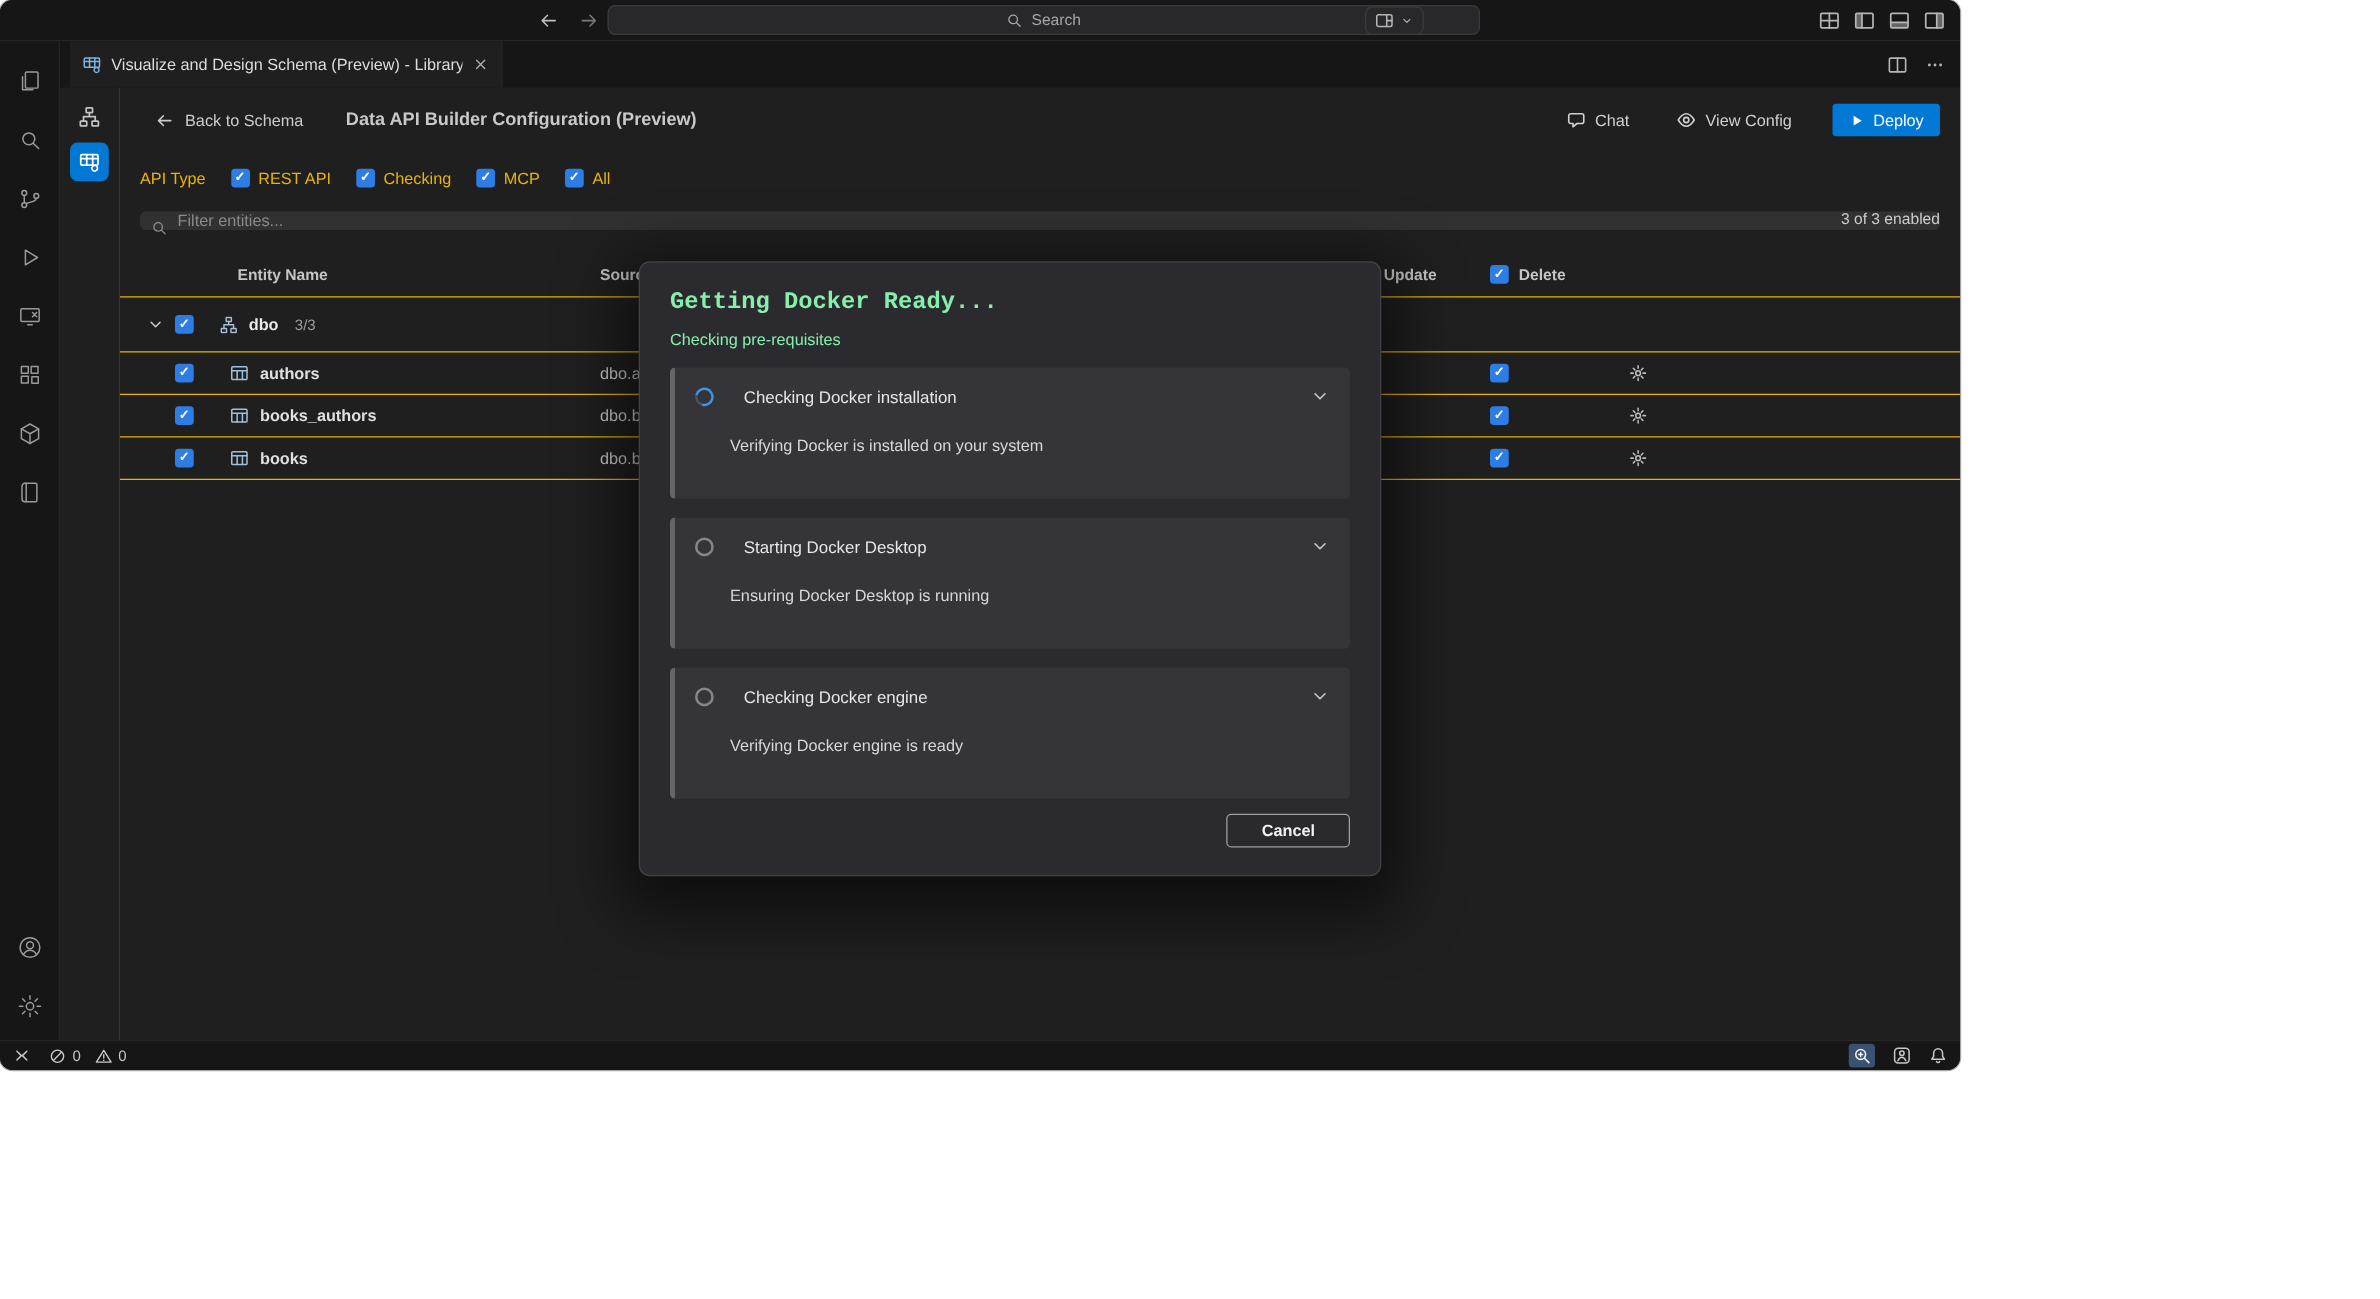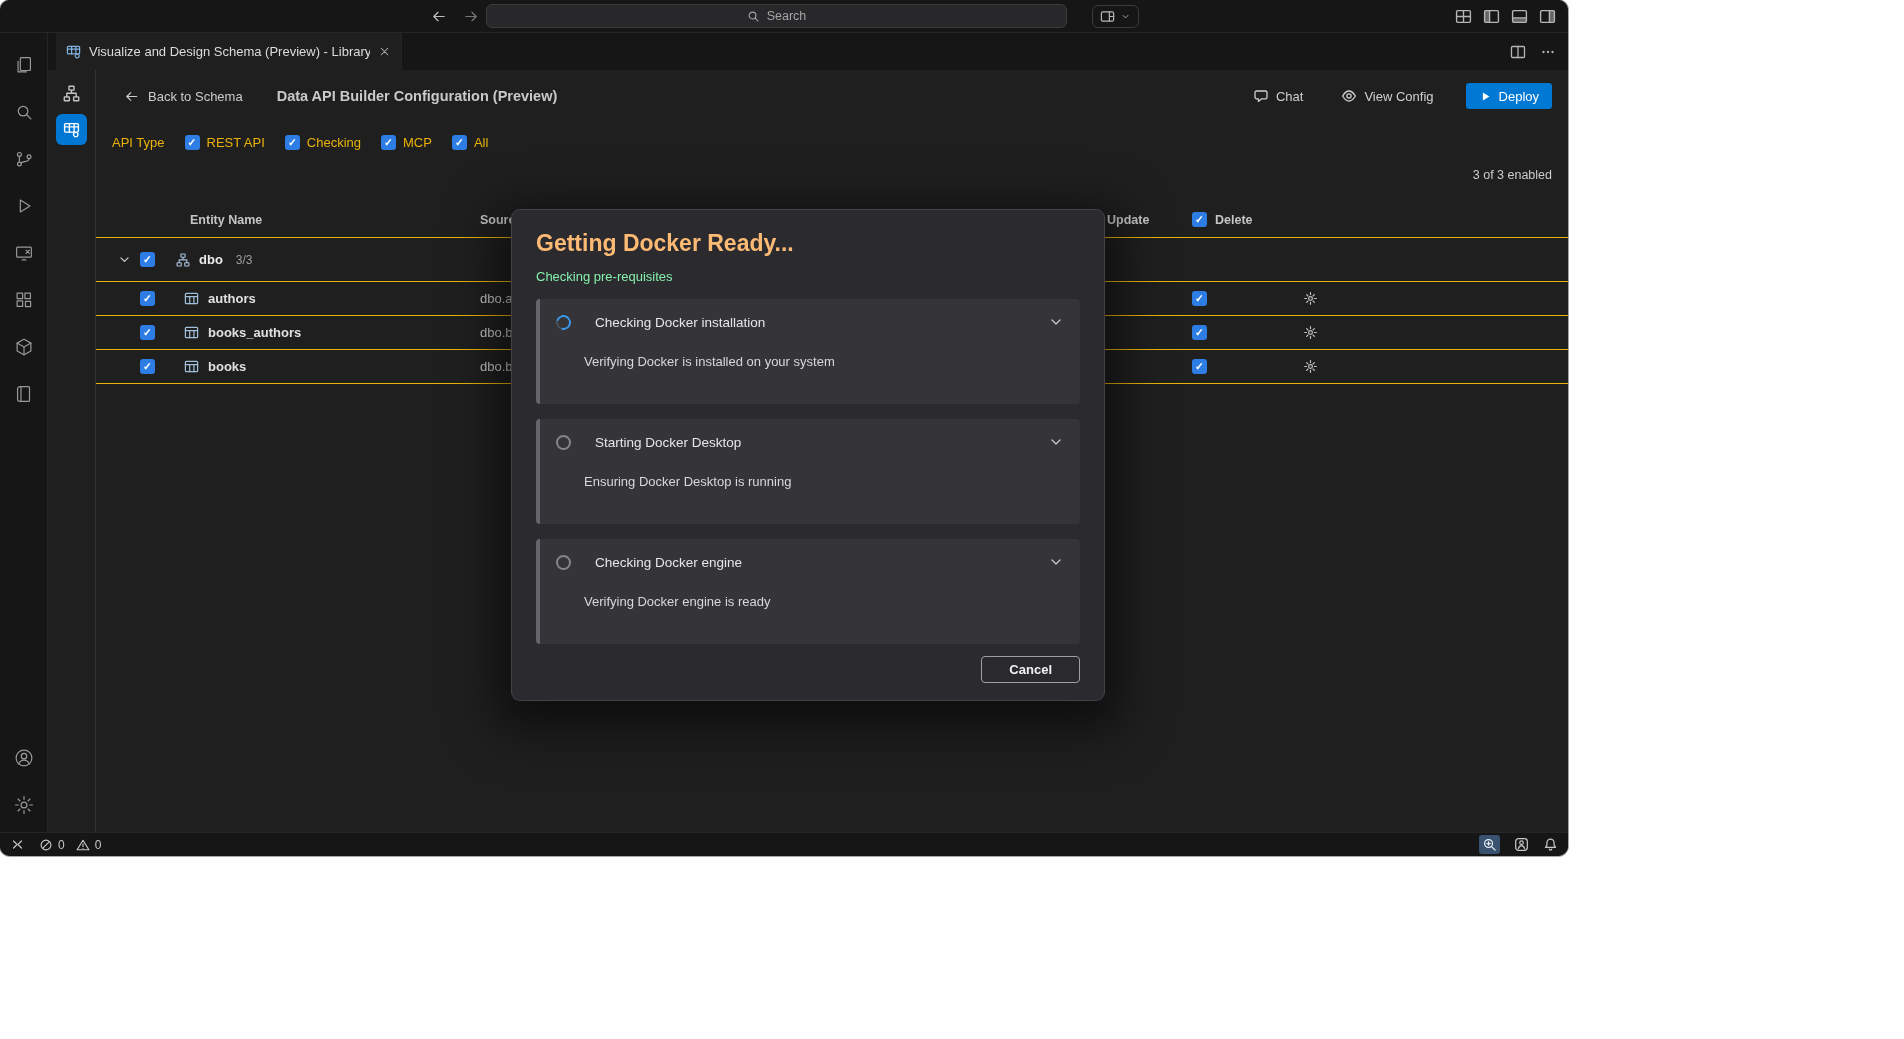--- a/index.html
+++ b/index.html
@@ -21,21 +21,21 @@
   }
 
   svg { display:block; }
   .ic { stroke:currentColor; fill:none; stroke-width:1.3; stroke-linecap:round; stroke-linejoin:round; }
 
   
   .titlebar { position:relative; height:33px; flex:none; background:#161616; border-bottom:1px solid #252526; }
   .nav-arrows { position:absolute; left:430px; top:0; height:33px; display:flex; align-items:center; gap:16px; color:#bdbdbd; }
   .nav-arrows .dim { color:#787878; }
   .command-center {
-    position:absolute; left:486px; top:4px; width:581px; height:24px;
+    position:absolute; left:486px; top:4px; width:698px; height:24px;
     background:#28282a; border:1px solid #3b3b3d; border-radius:6px;
     display:flex; align-items:center; justify-content:center; gap:7px;
     color:#a6a6a6; font-size:12.5px; cursor:pointer;
   }
   .layout-control {
     position:absolute; left:1092px; top:5px; height:23px; padding:0 7px;
     border:1px solid #3b3b3d; border-radius:6px;
     display:flex; align-items:center; gap:5px; color:#b5b5b5;
   }
   .tb-right { position:absolute; right:12px; top:0; height:33px; display:flex; align-items:center; gap:11px; color:#b5b5b5; }
@@ -122,21 +122,21 @@
   .c-source { color:#c6c6c6; white-space:nowrap; overflow:hidden; }
   .c-perm { display:flex; align-items:center; gap:8px; padding-left:10px; }
   .c-gear { display:flex; justify-content:center; color:#c0c0c0; cursor:pointer; }
 
   
   .dialog {
     position:absolute; left:512px; top:210px; width:592px; height:490px; z-index:50;
     background:#2b2b2f; border-radius:8px; padding:20px 24px;
     box-shadow:0 0 0 1px #434347, 0 14px 48px 16px rgba(0,0,0,.55);
   }
-  .dlg-title { font-size:23px; font-weight:700; color:#fdba74; }
+  .dlg-title { font-size:19px; font-weight:700; color:#86efac;font-family:Liberation Mono, monospace; }
   .dlg-sub { margin-top:12px; font-size:13px; color:#86efac; }
   .step {
     margin-top:15px; height:105px; background:#353539; border-left:4px solid #65656c;
     border-radius:4px; padding:15px 16px 16px;
   }
   .step:first-of-type { margin-top:17px; }
   .step-head { display:flex; align-items:center; gap:24px; cursor:pointer; }
   .step-title { flex:1; font-size:13.5px; color:#e6e6e6; }
   .step-chevron { color:#c9c9c9; }
   .spin { width:15px; height:15px; border-radius:50%; flex:none; }
@@ -415,20 +415,27 @@
                   <span class="cb"></span>
                   <span>MCP</span>
                 </span>
             <span class="chk-opt">
                   <span class="cb"></span>
                   <span>All</span>
                 </span>
           </div>
 
           <div class="search-row">
+            <span class="filter-input-wrap">
+              <svg class="ic" width="13" height="13" viewBox="0 0 16 16">
+                    <circle cx="6.8" cy="6.8" r="4.2"></circle>
+                    <path d="M10 10l3.6 3.6"></path>
+                  </svg>
+              <input class="filter-input" type="text" placeholder="Filter entities..." style="">
+            </span>
             <span class="enabled-summary">3 of 3 enabled</span>
           </div>
 
           <div class="table">
 
             <div class="t-row t-head">
               <div class="c-expand"></div>
               <div class="c-check"></div>
               <div class="c-name">Entity Name</div>
               <div class="c-source">Source Table</div>

